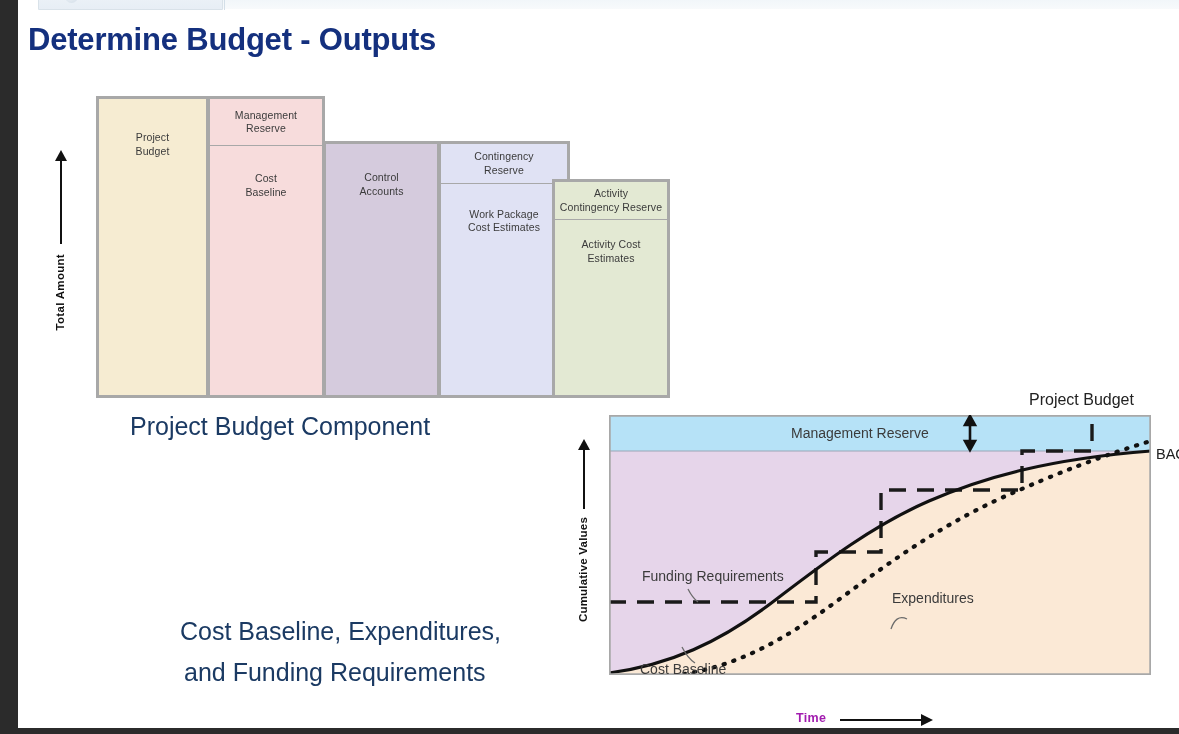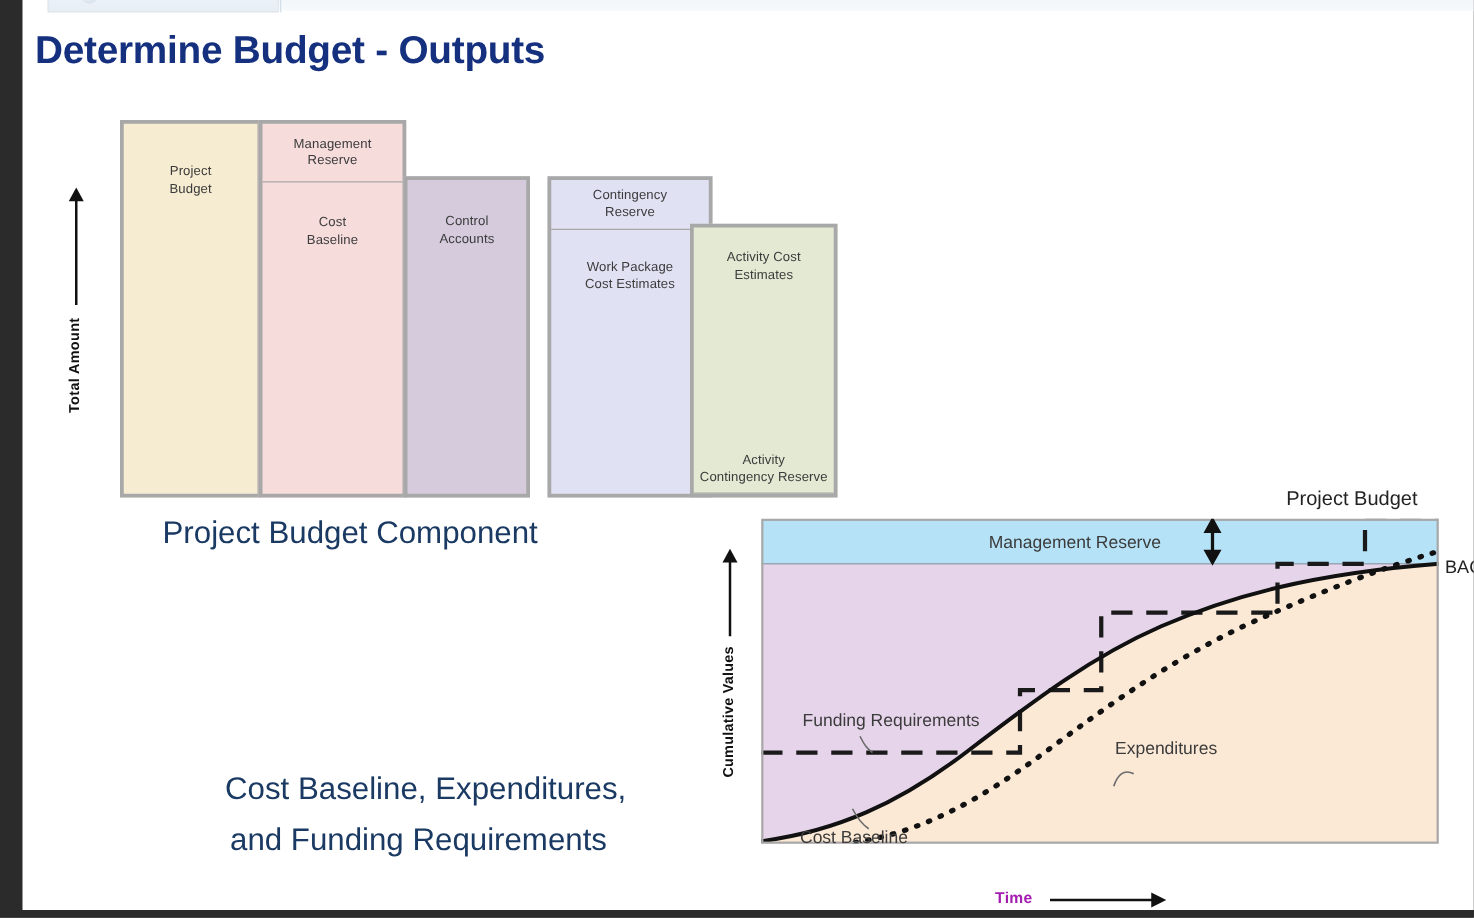--- a/index.html
+++ b/index.html
@@ -190,46 +190,46 @@
         <div class="bd-cell split-bottom" style="height:47px;">
           <span><span>Management</span><br>
           <span>Reserve</span></span>
         </div>
         <div class="bd-cell" style="flex:1; padding-bottom:170px;">
           <span><span>Cost</span><br>
           <span>Baseline</span></span>
         </div>
       </div>
 
-      <div class="bd-col" style="left:283px; top:45px; width:101px; height:257px; background:#d5cbdd;">
+      <div class="bd-col" style="left:283px; top:45px; width:117px; height:257px; background:#d5cbdd;">
         <div class="bd-cell" style="height:100%; padding-bottom:170px;">
           <span><span>Control</span><br>
           <span>Accounts</span></span>
         </div>
       </div>
 
       <div class="bd-col" style="left:398px; top:45px; width:132px; height:257px; background:#e0e2f4;">
         <div class="bd-cell split-bottom" style="height:40px;">
           <span><span>Contingency</span><br>
           <span>Reserve</span></span>
         </div>
         <div class="bd-cell" style="flex:1; padding-bottom:137px;">
           <span><span>Work Package</span><br>
           <span>Cost Estimates</span></span>
         </div>
       </div>
 
       <div class="bd-col" style="left:512px; top:83px; width:118px; height:219px; background:#e3e9d3;">
+        <div class="bd-cell split-bottom" style="height:38px;">
+          <span><span>Activity</span><br>
+          <span>Contingency Reserve</span></span>
+        </div>
         <div class="bd-cell" style="flex:1; padding-bottom:112px;">
           <span><span>Activity Cost</span><br>
           <span>Estimates</span></span>
-        </div>
-        <div class="bd-cell split-bottom" style="height:38px;">
-          <span><span>Activity</span><br>
-          <span>Contingency Reserve</span></span>
         </div>
       </div>
     </div>
 
     <div class="caption" id="caption-left">Project Budget Component</div>
     <div class="caption" id="caption-bottom-1">Cost Baseline, Expenditures,</div>
     <div class="caption" id="caption-bottom-2">and Funding  Requirements</div>
 
     <div id="curve-chart">
 

